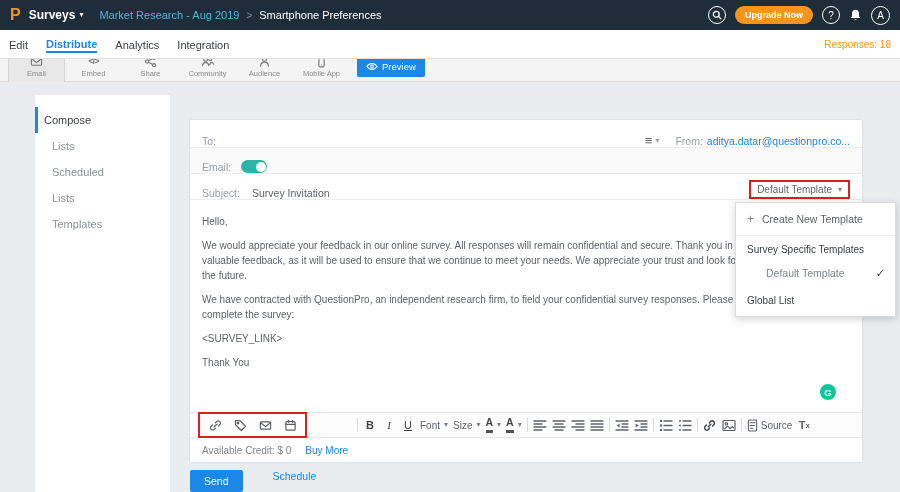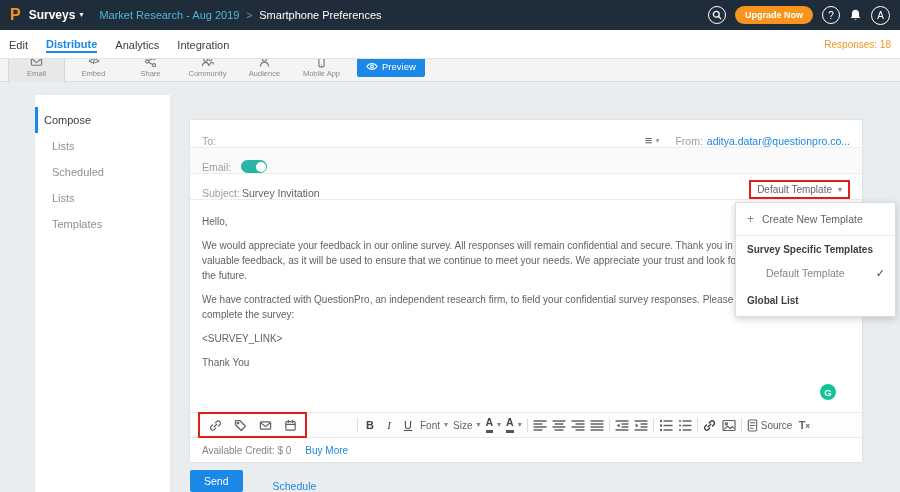--- a/index.html
+++ b/index.html
@@ -49,21 +49,21 @@
   .flabel{font-size:10.5px;color:#9aa0a6;white-space:nowrap}
   .to-input{flex:1;border:0;outline:0;font-size:10.5px;margin-left:6px;font-family:inherit;min-width:0}
   .list-btn{display:flex;align-items:center;gap:3px;margin-right:16px;color:#5f6368;cursor:pointer}
   .list-glyph{font-size:13px;line-height:1}
   .list-btn .caret{color:#9aa0a6}
   .from-val{color:#1b87e6;font-size:10.5px;margin-left:4px;cursor:pointer;white-space:nowrap}
   .row-email{height:26px;background:#fafafa;gap:10px}
   .toggle{width:26px;height:13px;border-radius:7px;background:#2ab3a6;position:relative;cursor:pointer}
   .toggle::after{content:"";position:absolute;right:1.5px;top:1.5px;width:10px;height:10px;border-radius:50%;background:#fff}
   .row-subject{height:26px}
-  .subject-val{font-size:10.5px;color:#5f6368;margin-left:2px}
+  .subject-val{font-size:10.5px;color:#5f6368;margin-left:12px}
   .spacer{flex:1}
   .annotation{border:2px solid #e01e1c}
   .template-selector{display:flex;align-items:center;gap:6px;padding:2px 6px;font-size:10px;color:#5f6368;background:#fff;cursor:pointer;white-space:nowrap}
   .template-selector .caret{color:#80868b}
 
   .body-area{position:relative;padding:5px 12px 10px;min-height:212px;cursor:text}
   .body-area p{font-size:10px;color:#5f6368;line-height:1.5;margin:9px 0}
   .grammarly{position:absolute;right:26px;bottom:12px;width:16px;height:16px;border-radius:50%;background:#15c39a;color:#fff;font-size:9.5px;font-weight:bold;display:flex;align-items:center;justify-content:center;cursor:pointer}
 
   .etoolbar{height:26px;display:flex;align-items:center;gap:5px;padding:0 8px;border-top:1px solid #e8e8e8;border-bottom:1px solid #e8e8e8;background:#fdfdfd}
@@ -78,29 +78,29 @@
   .dd .caret{color:#80868b}
   .colorA{font-size:10.5px;font-weight:bold;color:#444;border-bottom:3px solid #555;line-height:1.1;padding-bottom:1px}
   .source-label{font-size:10px;color:#5f6368;margin-left:3px}
   .tx{font-size:11px;font-weight:bold;color:#5f6368}
   .tx sub{font-size:8px}
 
   .credit-row{height:24px;display:flex;align-items:center;gap:14px;padding:0 12px;font-size:10px}
   .credit-label{color:#80868b}
   .buy-more{color:#1b87e6;cursor:pointer}
 
-  .send-row{position:absolute;left:190px;top:388px;display:flex;align-items:flex-end;gap:30px}
+  .send-row{position:absolute;left:190px;top:388px;display:flex;align-items:flex-start;gap:30px}
   .send-btn{background:#1b87e6;color:#fff;font-size:10.5px;padding:5px 14px;border-radius:2px;border:0;font-family:inherit;cursor:pointer}
   .schedule{color:#1b87e6;font-size:10.5px;cursor:pointer}
 
   
   .tmenu{position:absolute;left:735px;top:120px;width:161px;background:#fff;border:1px solid #dcdcdc;box-shadow:0 2px 8px rgba(0,0,0,.18);z-index:30}
   .tmenu-create{display:flex;align-items:center;gap:8px;padding:9px 11px;border-bottom:1px solid #eee;font-size:10.5px;color:#5f6368;cursor:pointer}
   .plus{font-size:12px;color:#80868b}
-  .tmenu-header{padding:8px 11px 5px;font-size:10px;font-weight:bold;color:#3c4043}
+  .tmenu-header{padding:8px 11px 5px;font-size:10px;font-weight:normal;color:#3c4043}
   .tmenu-item{display:flex;align-items:flex-start;padding:6px 10px 6px 30px;font-size:10.5px;color:#80868b;line-height:1.35;cursor:pointer}
   .tmenu-item .check{margin-left:auto;color:#3c4043;font-size:11px;padding-left:6px}
   .tmenu-item.last{border-bottom:1px solid #eee;padding-bottom:10px}
   .tmenu-header.global{padding-bottom:10px}
 
   svg{display:block}
 </style>
 </head>
 <body>
 

